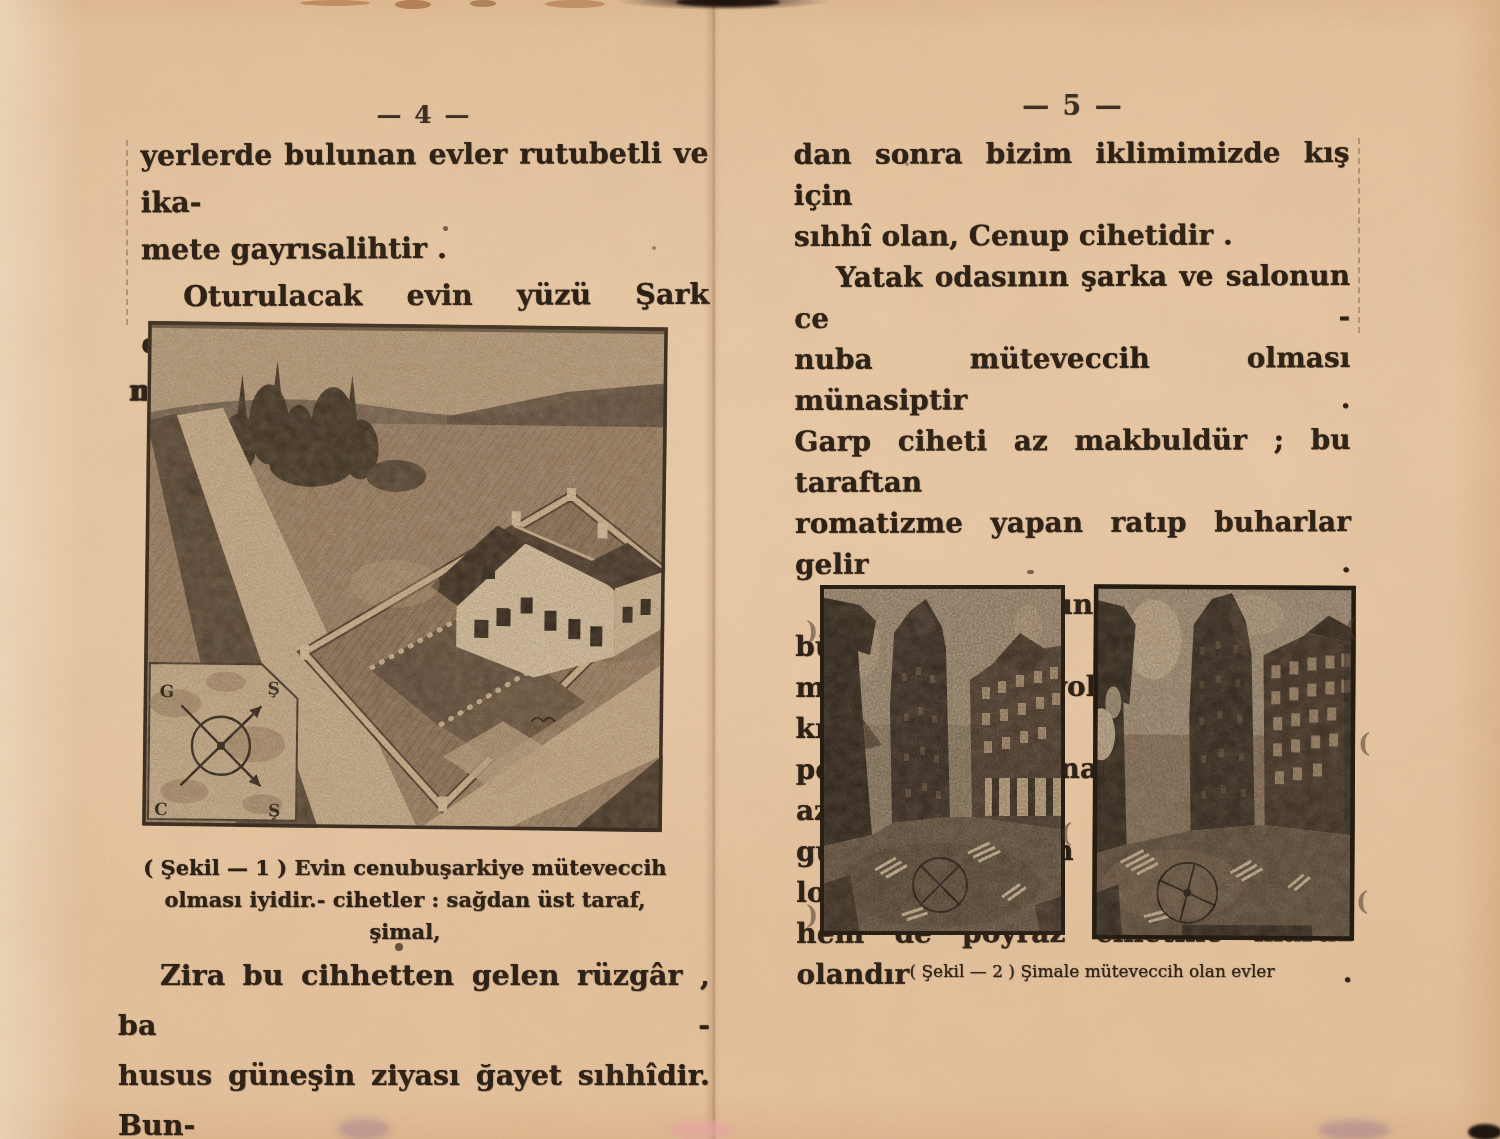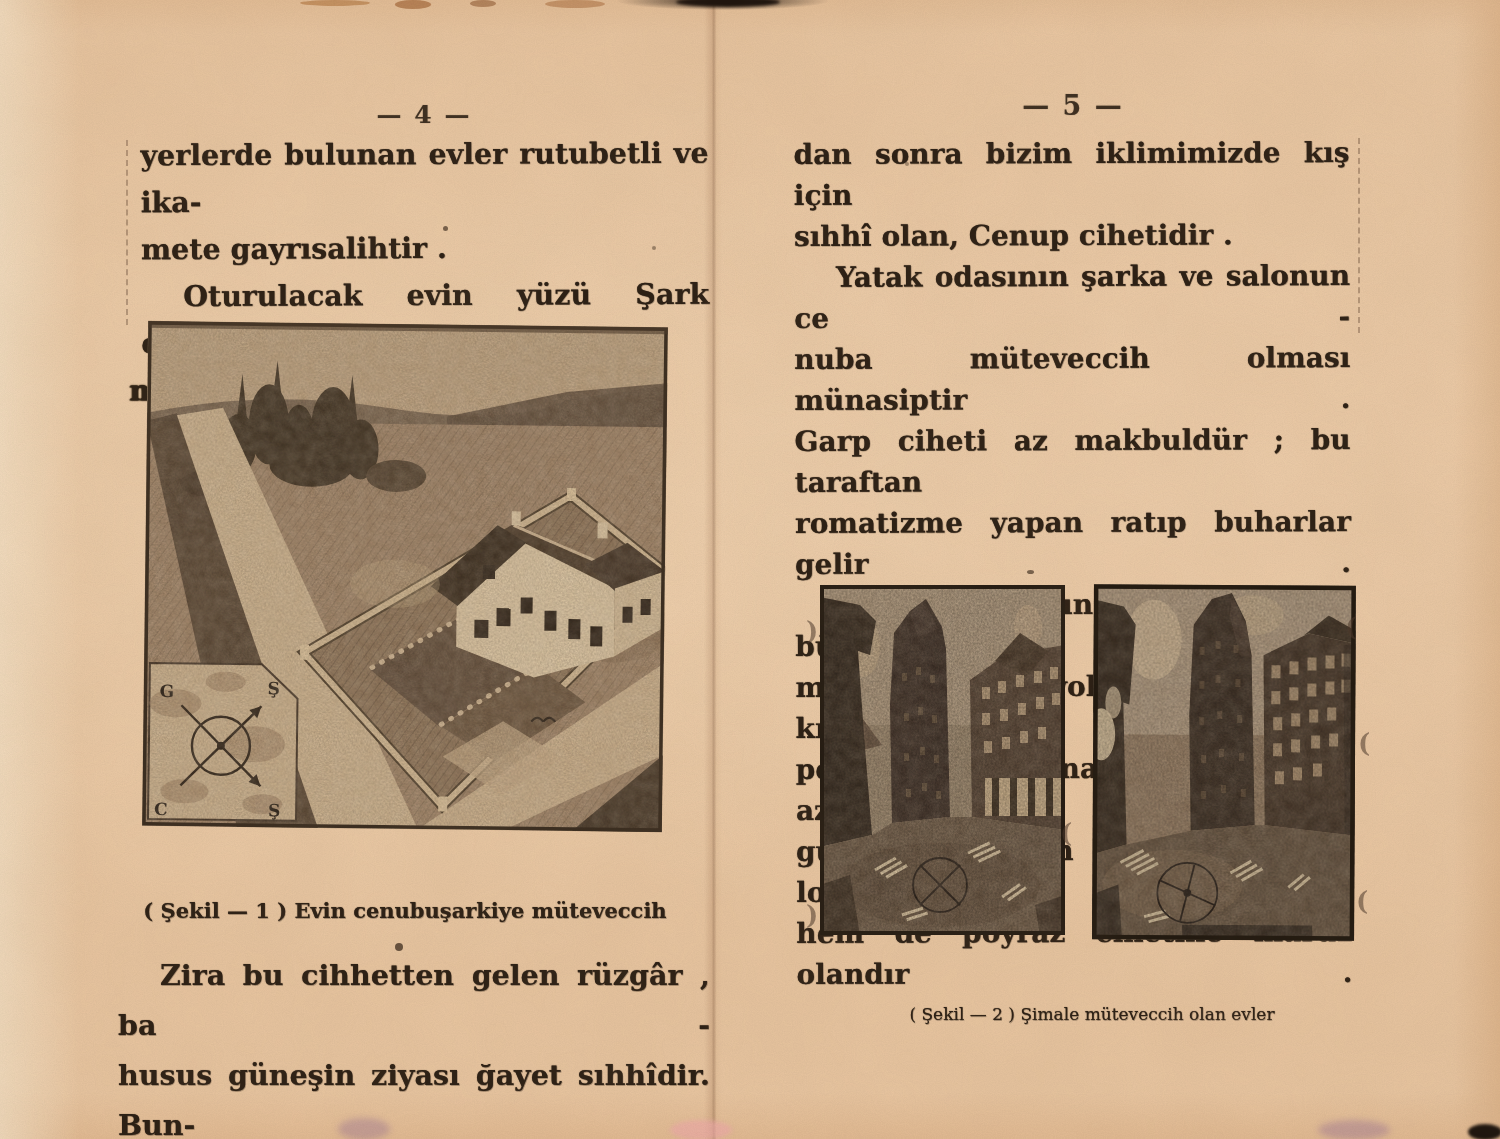--- a/index.html
+++ b/index.html
@@ -15,21 +15,21 @@
       linear-gradient(0deg, #e3bb93 0px, rgba(227,187,147,0) 46px),
       linear-gradient(180deg, #e4be97 0px, rgba(228,190,151,0) 34px);
   }
   .abs{position:absolute;}
   .page{position:absolute;top:0;height:100%;}
   .tb{position:absolute;color:#2b1f14;font-weight:700;
       text-shadow:0 0 1px rgba(43,31,20,.75), .6px .6px 0 rgba(43,31,20,.28);}
   .line{text-align:justify;text-align-last:justify;}
   .short{text-align:left;text-align-last:auto;}
   .ind{text-indent:42px;}
-  .cap .line{text-align:center;text-align-last:center;margin-top:43px;}
+  .cap .line{text-align:center;text-align-last:center;}
   .pgnum{letter-spacing:2px;text-align:center;text-align-last:center;
          color:rgba(43,31,20,.82);text-shadow:0 0 1px rgba(43,31,20,.5);}
   .heavy{text-shadow:0 0 1.6px #241809, 1px 0 1px rgba(36,24,9,.9), -1px .5px 1px rgba(36,24,9,.7);
          letter-spacing:.5px;}
   .fold{left:704px;top:0;width:18px;height:100%;
         background:linear-gradient(90deg, rgba(0,0,0,0) 0%, rgba(125,75,45,.16) 42%, rgba(95,55,30,.30) 54%, rgba(210,170,130,.18) 70%, rgba(0,0,0,0) 100%);}
   .speck{border-radius:50%;background:#3a2a1c;opacity:.65;}
   .stain{border-radius:50%;}
   .paren{position:absolute;color:rgba(74,55,42,.55);font-size:26px;font-weight:700;}
   .dashline{border-left:2px dashed rgba(75,50,33,.33);width:0;}
@@ -155,20 +155,21 @@
       <ellipse cx="250" cy="260" rx="45" ry="24" fill="#d5b890" opacity=".3"></ellipse>
       <ellipse cx="430" cy="440" rx="40" ry="22" fill="#d5b890" opacity=".28"></ellipse>
       <rect width="520" height="505" filter="url(#g1l)" opacity=".5"></rect>
       <rect width="520" height="505" filter="url(#g1d)" opacity=".42"></rect>
       <rect x="2" y="2" width="516" height="501" fill="none" stroke="#3a2d20" stroke-width="3.5"></rect>
       <rect y="0" width="520" height="7" fill="#4a392a" opacity=".6"></rect>
     </svg>
 
     <div class="tb cap" style="left:133px;top:852px;width:544px;font-size:21px;line-height:32px;font-weight:700;">
       <div class="line">( Şekil — 1 ) Evin cenubuşarkiye müteveccih</div>
+      <div class="line">olması iyidir.- cihetler : sağdan üst taraf, şimal,</div>
     </div>
 
     <div class="tb" style="left:118px;top:950px;width:592px;font-size:28.5px;line-height:50px;">
       <div class="line ind">Zira bu cihhetten gelen rüzgâr , ba -</div>
       <div class="line">husus güneşin ziyası ğayet sıhhîdir. Bun-</div>
     </div>
 
     <div class="abs dashline" style="left:126px;top:140px;height:185px;"></div>
   </div>
 

